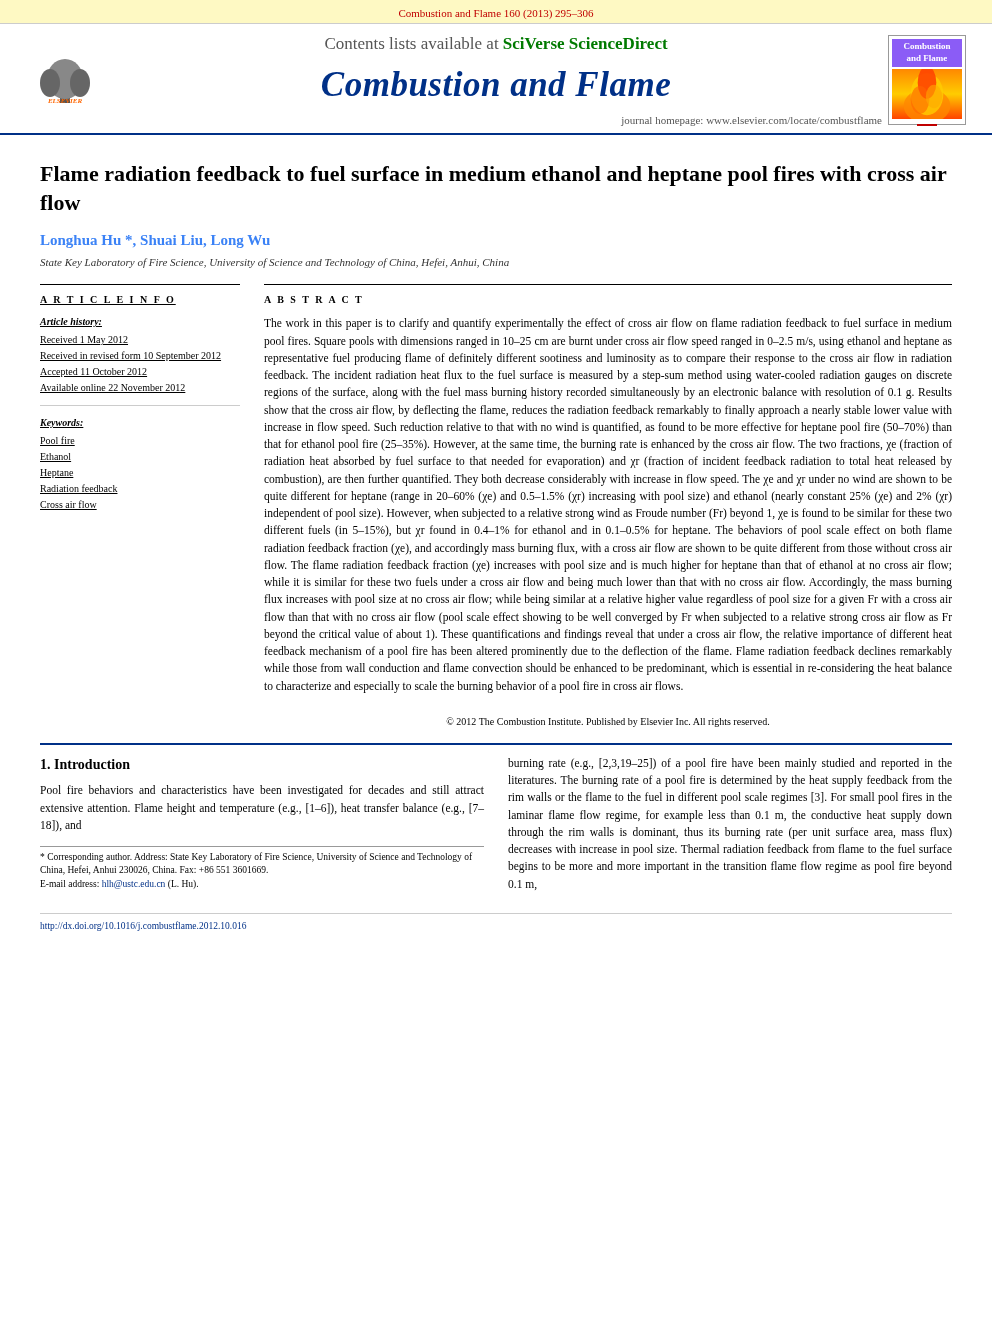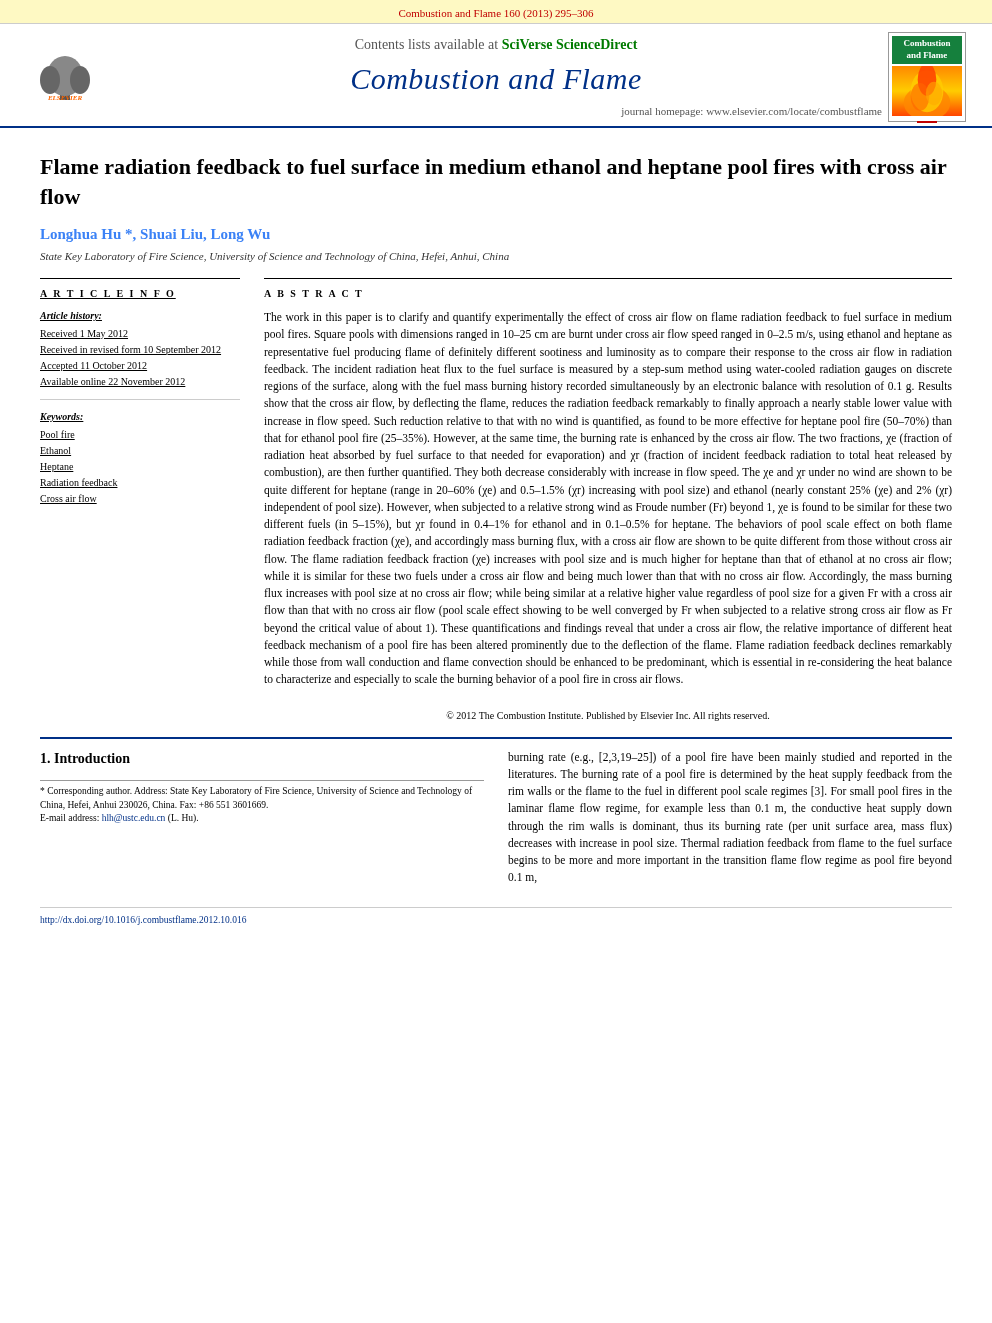--- a/index.html
+++ b/index.html
@@ -35,28 +35,28 @@
     .journal-header-left {
       width: 90px;
     }
 
     .journal-header-center {
       flex: 1;
       text-align: center;
     }
 
     .journal-header-center .sciverse-line {
-      font-size: 14px;
+      font-size: 17px;
       color: #555;
       margin-bottom: 4px;
     }
 
     .journal-header-center .journal-title {
-      font-size: 30px;
-      font-weight: normal;
+      font-size: 35px;
+      font-weight: bold;
       color: #003087;
       font-style: italic;
       letter-spacing: 0.5px;
     }
 
     .journal-header-center .homepage-line {
       font-size: 11px;
       color: #555;
       margin-top: 4px;
       text-align: right;
@@ -85,21 +85,21 @@
       display: flex;
       flex-direction: column;
       align-items: center;
       justify-content: space-between;
       padding: 3px;
       background: #fff;
       font-size: 9px;
     }
 
     .caf-mini-logo .caf-top {
-      background: #15803d;
+      background: #8b5cf6;
       color: #fff;
       width: 100%;
       text-align: center;
       padding: 2px 1px;
       font-weight: bold;
       font-size: 9px;
       line-height: 1.3;
     }
 
     .caf-mini-logo .caf-flame-img {
@@ -394,20 +394,21 @@
     </div>
   </div>
 
   <hr class="bottom-separator">
 
   <div class="intro-section">
     <div class="intro-left">
       <div class="section-title">
         <span class="section-number">1. </span><span>Introduction</span>
       </div>
+      <div class="body-text">Pool fire behaviors and characteristics have been investigated for decades and still attract extensive attention. Flame height and temperature (e.g., [1–6]), heat transfer balance (e.g., [7–18]), and</div>
 
       <div class="footnote-section">
         <div class="footnote-text">* Corresponding author. Address: State Key Laboratory of Fire Science, University of Science and Technology of China, Hefei, Anhui 230026, China. Fax: +86 551 3601669.</div>
         <div class="footnote-text">
           E-mail address: <span style="color:#003087;">hlh@ustc.edu.cn</span> (L. Hu).
         </div>
       </div>
     </div>
 
     <div class="intro-right">

